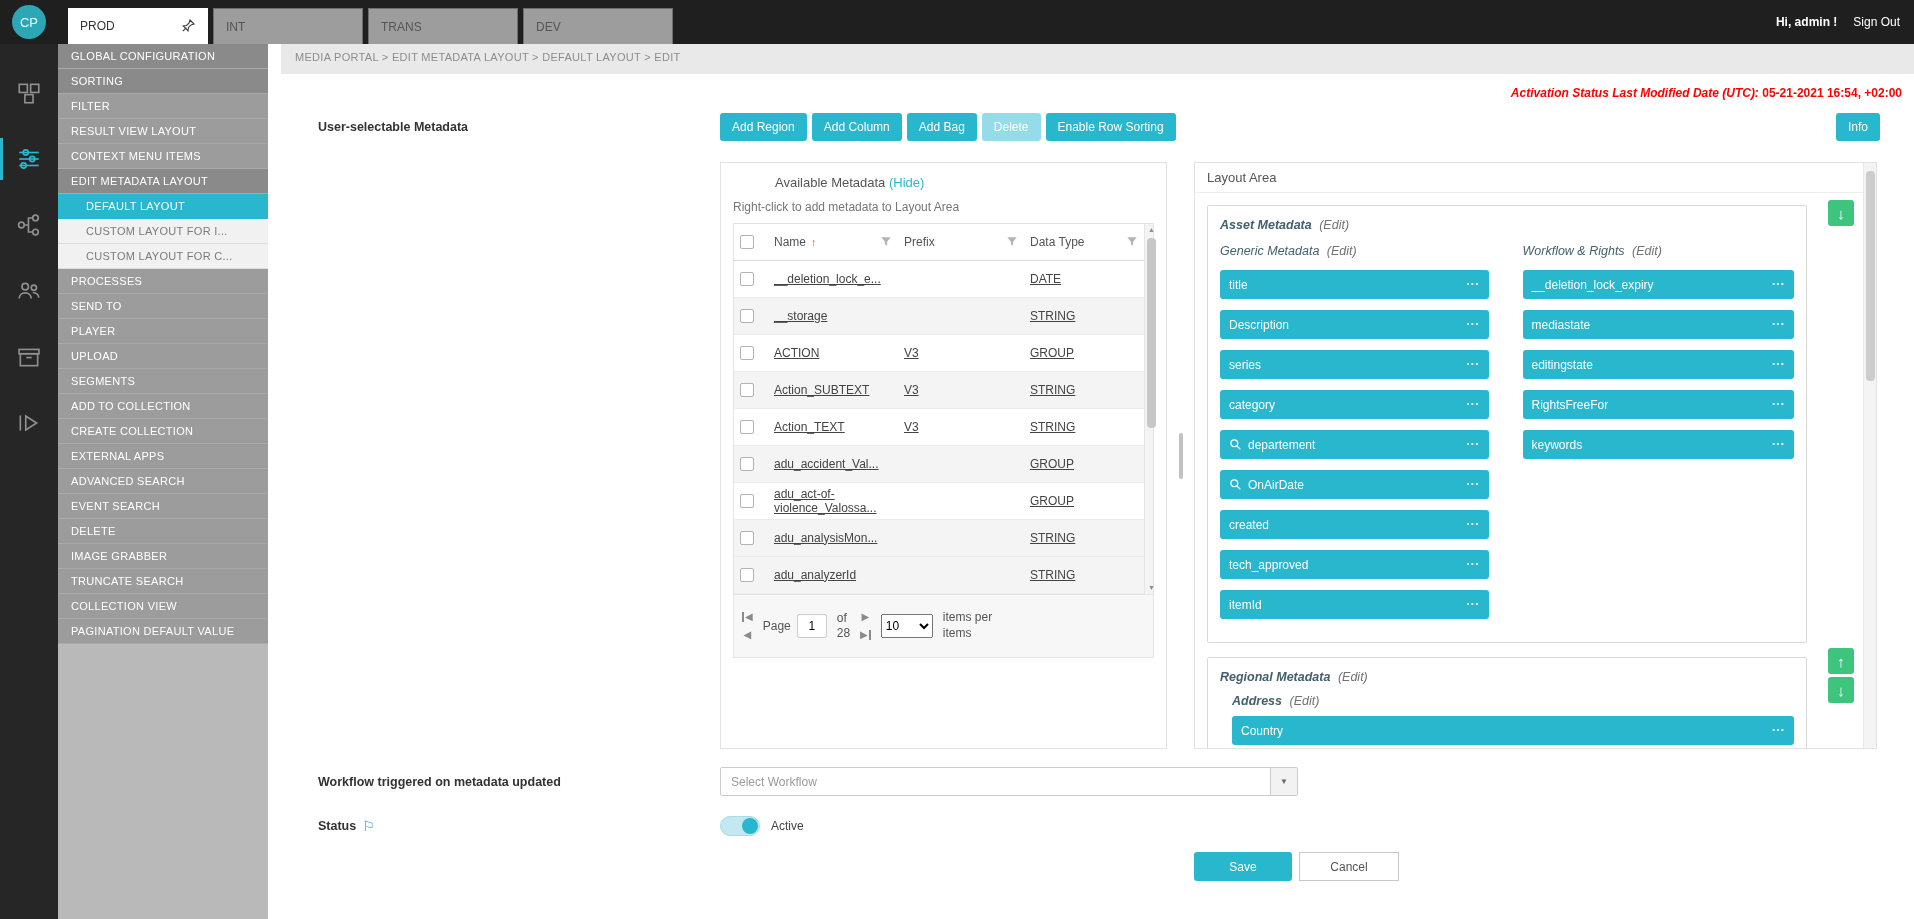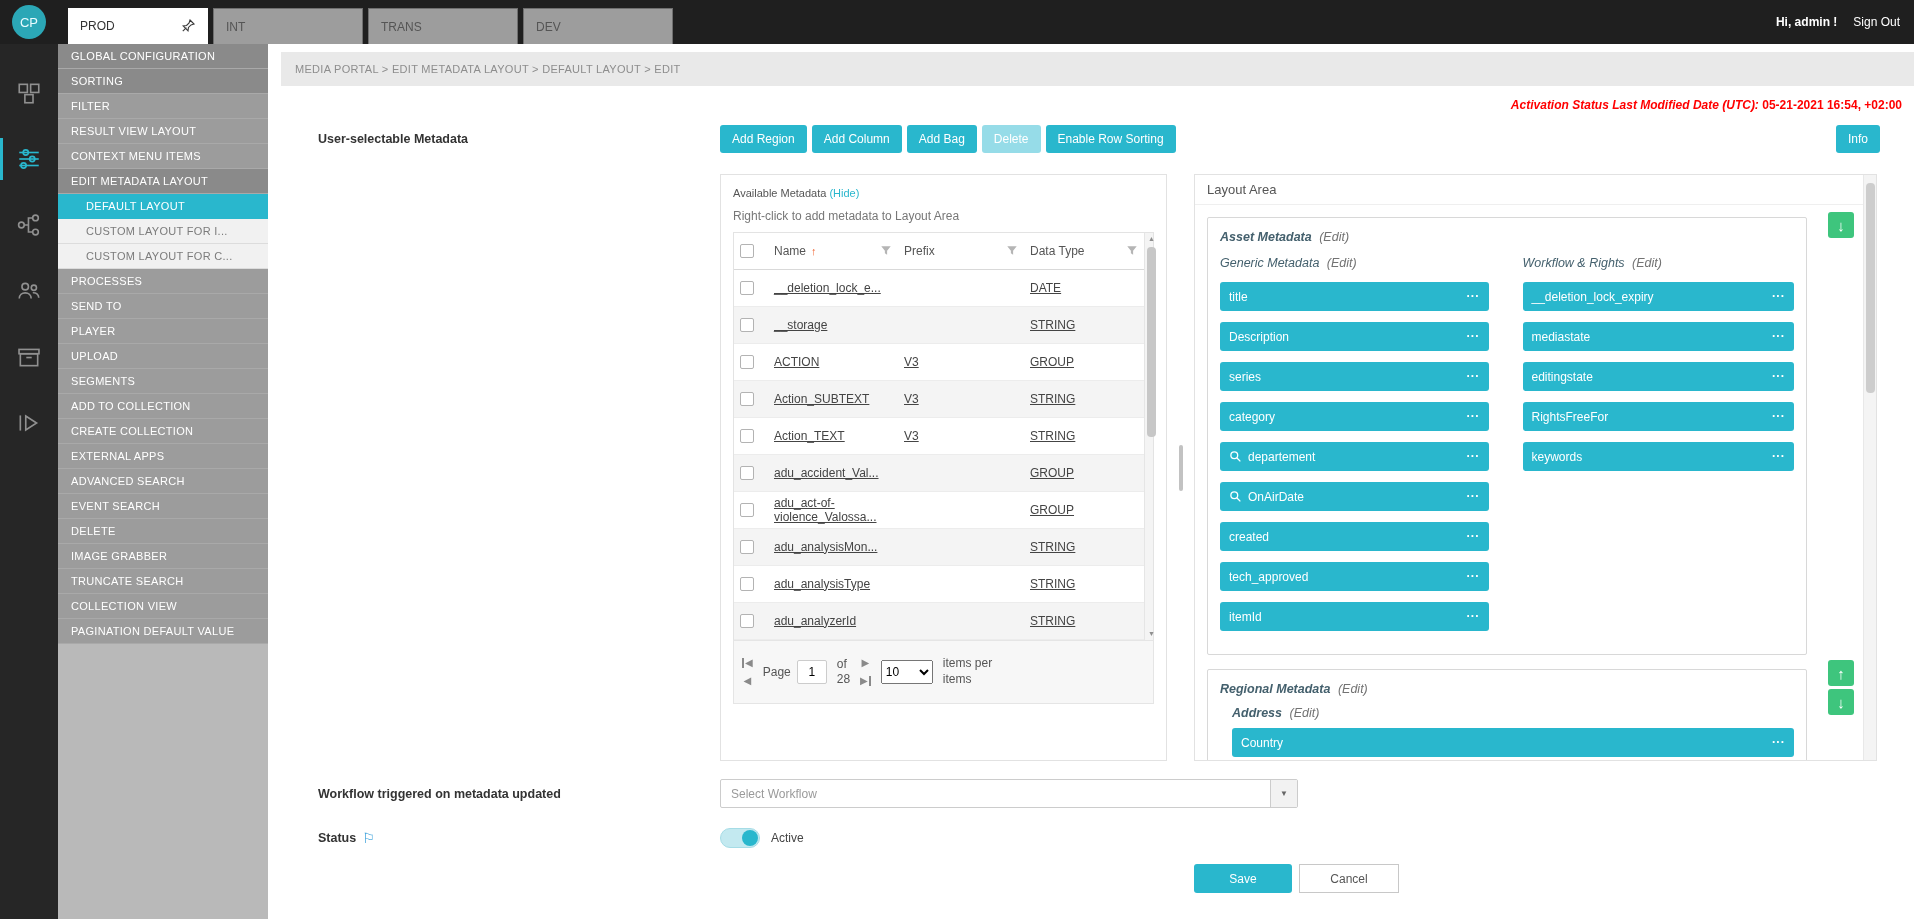--- a/index.html
+++ b/index.html
@@ -35,42 +35,42 @@
   
   .sidebar { position:absolute; left:58px; top:44px; width:210px; height:875px; background:#b9b9b9; }
   .side-item { height:25px; line-height:25px; padding-left:13px; font-size:11px; letter-spacing:.3px;
                color:#fff; background:#9c9c9c; border-bottom:1px solid #a9a9a9; cursor:pointer;
                white-space:nowrap; overflow:hidden; }
   .side-item.dark { background:#8a8a8a; }
   .side-item.sub { padding-left:28px; background:#f1f1f1; color:#7b7b7b; border-bottom:1px solid #dcdcdc; }
   .side-item.sub-active { padding-left:28px; background:#29b7cd; color:#fff; border-bottom:1px solid #29b7cd; }
 
   
-  .content { position:absolute; left:281px; top:44px; width:1633px; height:724px; background:#fff; }
+  .content { position:absolute; left:281px; top:32px; width:1633px; height:724px; background:#fff; }
   .breadcrumb { margin-top:8px; height:34px; line-height:34px; background:#e9e9e9; color:#8d8d8d;
                 font-size:11px; padding-left:14px; letter-spacing:.3px; }
   .activation { text-align:right; padding-right:12px; margin-top:12px; font-size:12px; color:#ff0000; height:15px; }
   .activation .lbl { font-style:italic; font-weight:bold; }
   .activation .val { font-weight:bold; }
 
   .main { display:flex; margin-top:12px; }
   .label-col { width:439px; padding-left:37px; padding-top:7px; font-size:12.5px; font-weight:bold; color:#333; }
   .work-col { width:1160px; }
 
   .toolbar { display:flex; gap:5px; align-items:center; }
   .btn { background:#29b7cd; color:#fff; border:none; height:28px; padding:0 12px; font-size:12px;
          border-radius:3px; cursor:pointer; font-family:inherit; }
   .btn.disabled { background:#96dce8; cursor:default; }
   .btn-info { margin-left:auto; }
 
   .panels { display:flex; margin-top:21px; height:587px; }
 
   
   .avail-panel { width:447px; border:1px solid #e2e2e2; background:#fff; padding:10px 12px 0 12px; }
-  .avail-title { font-size:11px; color:#555; margin-top:2px; }
+  .avail-title { font-size:13px; color:#555; margin-top:2px;margin-left:42px; }
   .link { color:#29b7cd; cursor:pointer; }
   .avail-hint { font-size:12px; color:#777; margin-top:10px; }
   .grid-wrap { margin-top:9px; display:flex; border:1px solid #e3e3e3; border-bottom:none; }
   table.grid { border-collapse:collapse; table-layout:fixed; width:410px; }
   .grid th { height:36px; font-weight:normal; color:#555; text-align:left; padding:0 6px;
              border-bottom:1px solid #d9d9d9; background:#fff; }
   .th-inner { display:flex; align-items:center; gap:5px;text-align:right; }
   .sort { color:#f0612e; font-size:11px; }
   .funnel { width:12px; height:12px; margin-left:auto; cursor:pointer; }
   .funnel path { fill:#b5b5b5; }
@@ -377,26 +377,20 @@
                     <td>adu_act-of-violence_Valossa...</td>
                     <td></td>
                     <td>GROUP</td>
                   </tr>
                   <tr class="alt">
                     <td><span class="cb"></span></td>
                     <td>adu_analysisMon...</td>
                     <td></td>
                     <td>STRING</td>
                   </tr>
-                  <tr>
-                    <td><span class="cb"></span></td>
-                    <td>adu_analysisType</td>
-                    <td></td>
-                    <td>STRING</td>
-                  </tr>
                   <tr class="alt">
                     <td><span class="cb"></span></td>
                     <td>adu_analyzerId</td>
                     <td></td>
                     <td>STRING</td>
                   </tr>
                 </tbody>
               </table>
               <div class="grid-scroll">
                 <div class="sc-arrow sc-up">▲</div>

